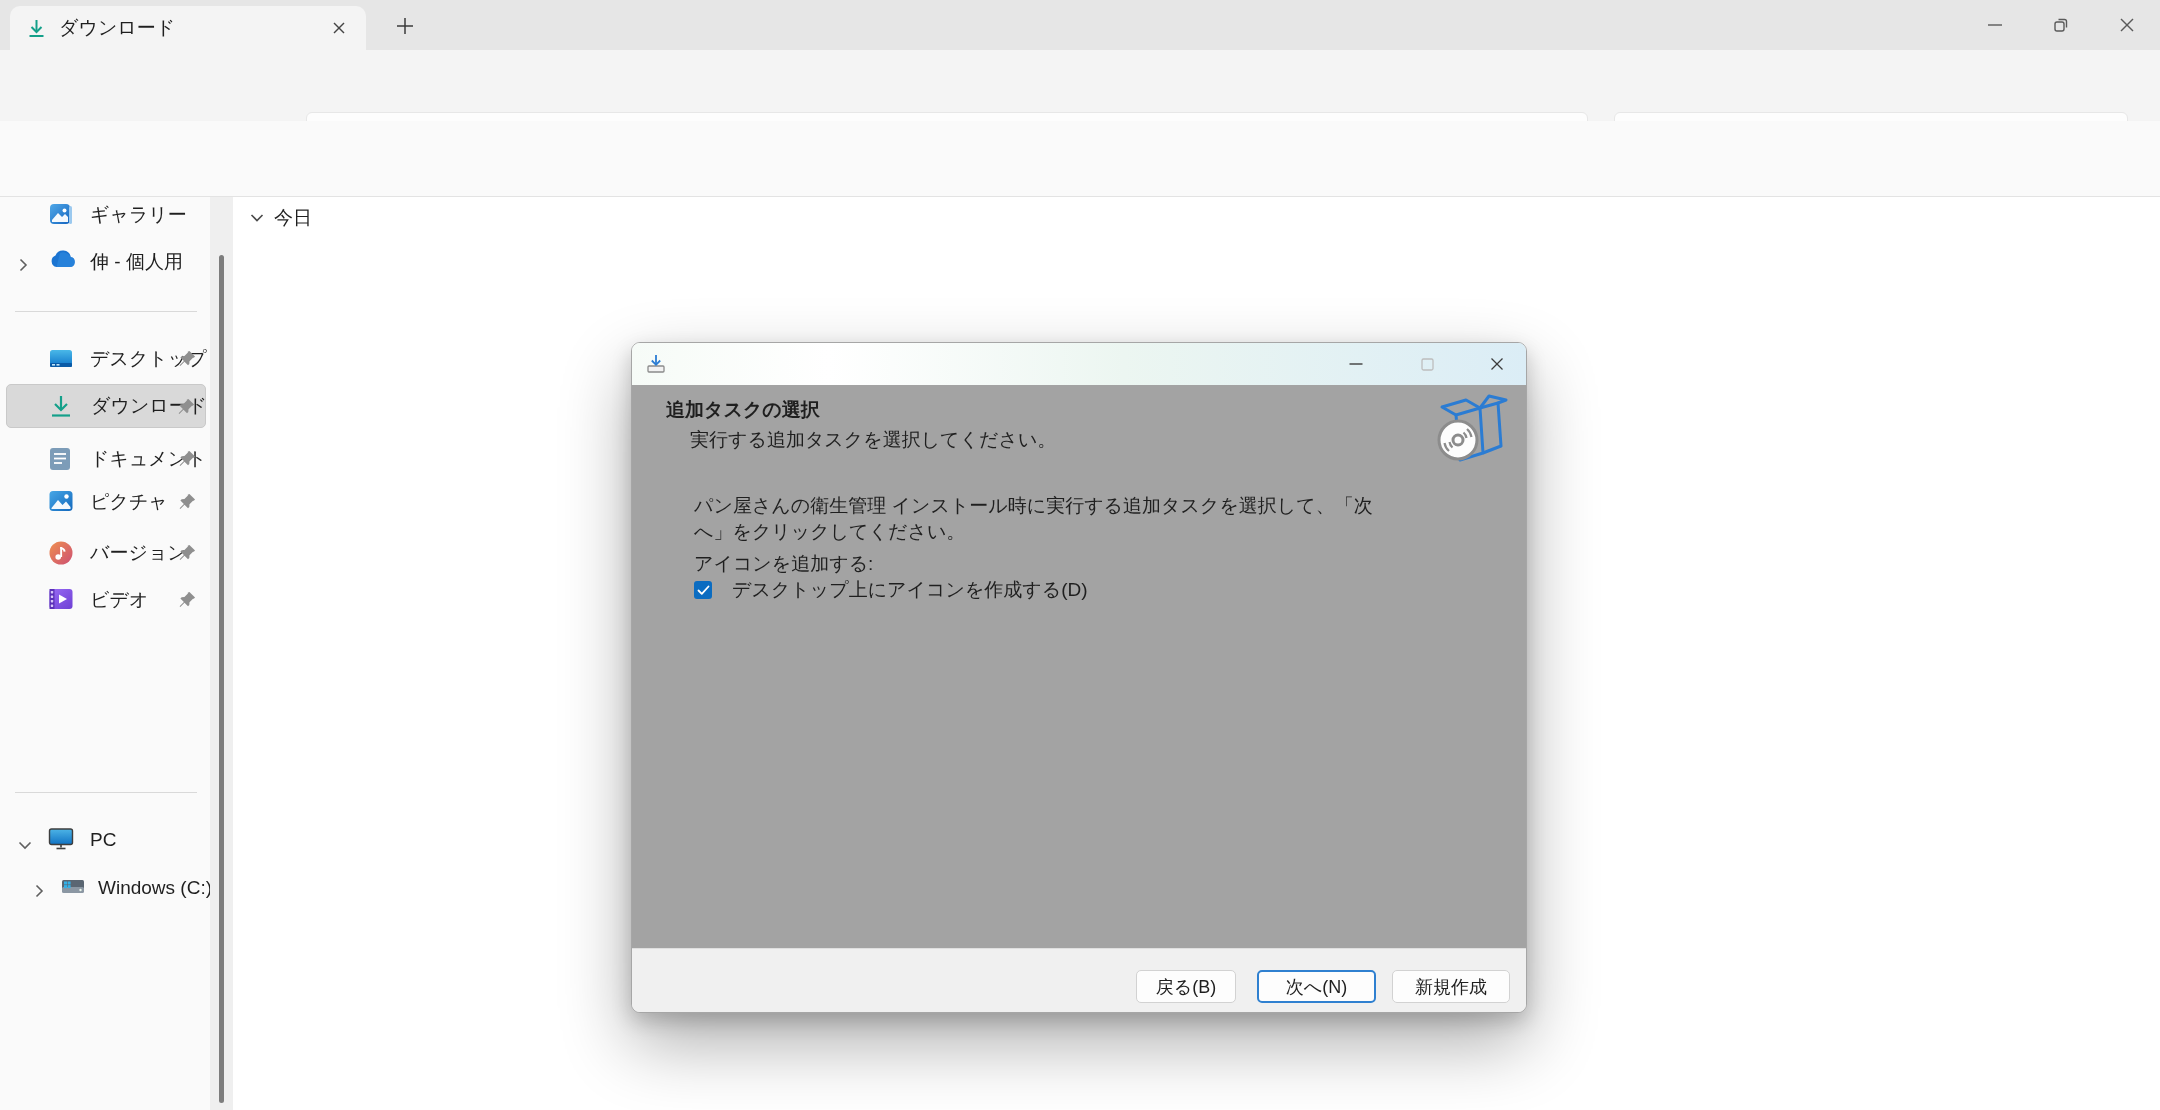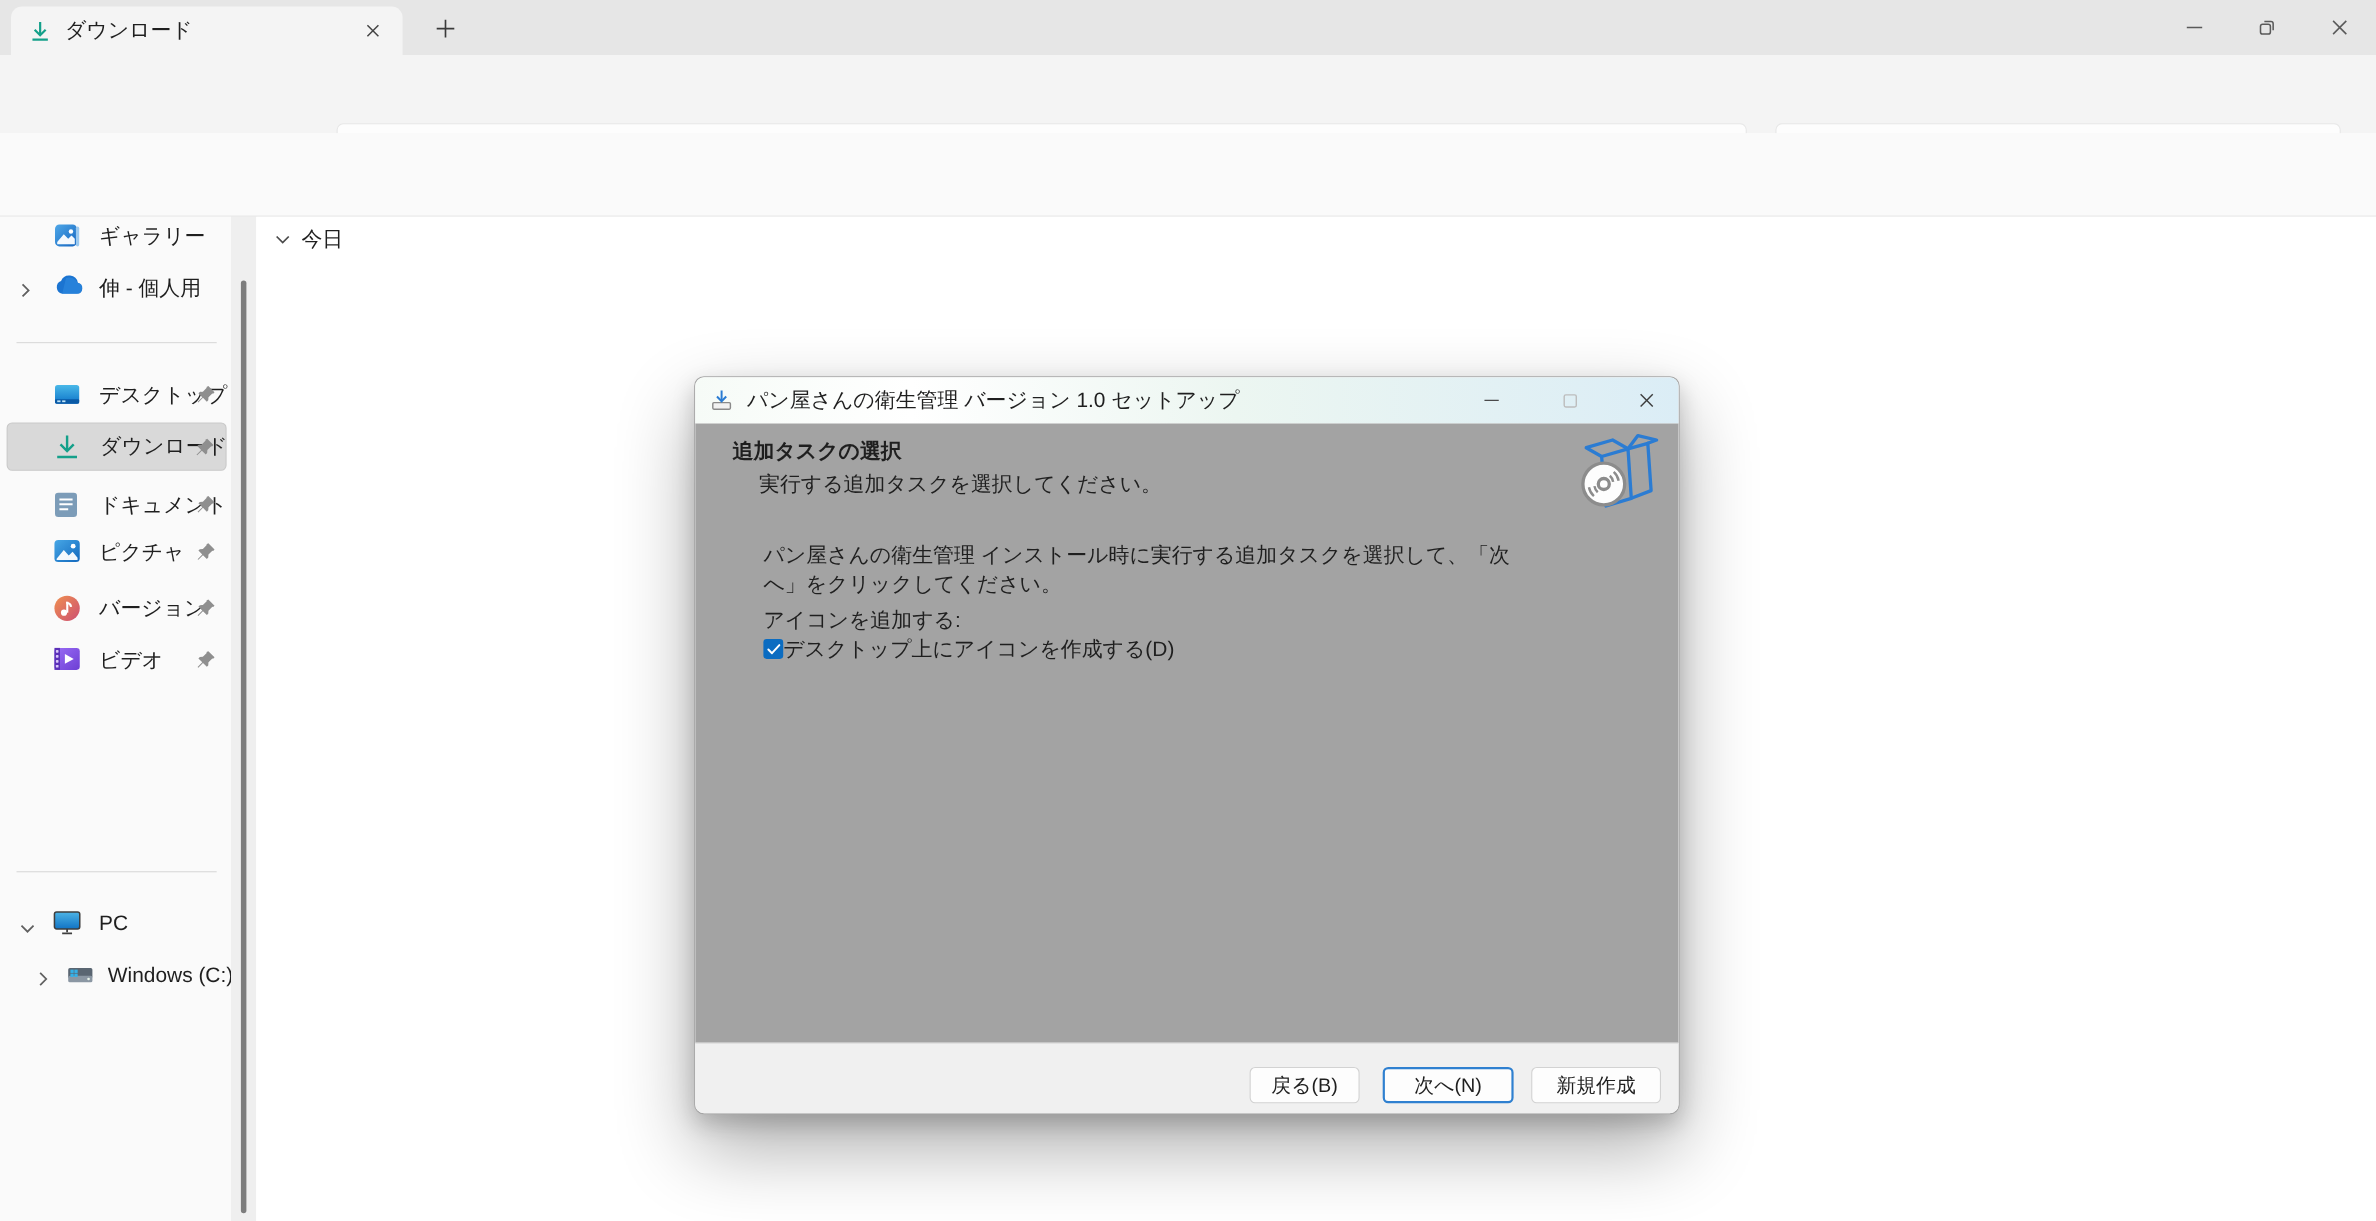--- a/index.html
+++ b/index.html
@@ -67,21 +67,21 @@
           display:flex;align-items:center;}
   .dlg-titlebar .dlg-ico{margin-left:13px;display:flex;}
   .dlg-titlebar .dlg-title{margin-left:12px;white-space:nowrap;}
   .dlg-ctrl{position:absolute;top:9px;width:24px;height:24px;display:flex;align-items:center;justify-content:center;}
   .dlg-body{position:absolute;left:0;top:42px;width:100%;height:563px;background:#a3a3a3;}
   .dlg-h1{position:absolute;left:34px;top:12px;font-weight:bold;}
   .dlg-sub{position:absolute;left:58px;top:42px;}
   .dlg-pkg{position:absolute;left:800px;top:8px;}
   .dlg-text{position:absolute;left:62px;top:108px;width:680px;line-height:1.35;}
   .dlg-group{position:absolute;left:62px;top:166px;}
-  .dlg-checkrow{position:absolute;left:62px;top:192px;display:flex;align-items:center;gap:0;}
+  .dlg-checkrow{position:absolute;left:62px;top:192px;display:flex;align-items:center;gap:20px;}
   .checkbox{width:18px;height:18px;background:var(--accent);border-radius:3px;display:flex;align-items:center;justify-content:center;}
   .dlg-footer{position:absolute;left:0;top:605px;width:100%;height:66px;background:#f0f0f0;border-top:1px solid #dfdfdf;}
   .dlg-btn{position:absolute;top:21px;height:33px;background:#fdfdfd;border:1px solid #d2d2d2;border-radius:5px;
            font:inherit;font-size:18px;color:var(--ink);display:flex;align-items:center;justify-content:center;}
   .dlg-btn.back{left:504px;width:100px;}
   .dlg-btn.next{left:625px;width:119px;border:2px solid #2f80d0;}
   .dlg-btn.cancel{left:760px;width:118px;}
 </style>
 </head>
 <body>
@@ -537,21 +537,20 @@
   <div class="dlg-titlebar">
     <span class="dlg-ico">
       <svg width="22" height="20" viewBox="0 0 22 20">
           <rect x="3" y="12" width="16" height="6" rx="1" fill="#f2f2f2" stroke="#8a8a8a" stroke-width="1.3"></rect>
           <g fill="none" style="stroke:var(--dialog-blue)" stroke-width="1.8">
             <path d="M11 1 v9.5"></path>
             <path d="M6.8 6.5 L11 10.8 L15.2 6.5"></path>
           </g>
         </svg>
     </span>
-    <span class="dlg-title">パン屋さんの衛生管理 バージョン 1.0 セットアップ</span>
     <div class="dlg-ctrl" style="left:712px">
       <svg width="16" height="16" viewBox="0 0 16 16">
           <path d="M1.5 8 h13" stroke="#4a4a4a" stroke-width="1.3"></path>
         </svg>
     </div>
     <div class="dlg-ctrl" style="left:783px">
       <svg width="15" height="15" viewBox="0 0 15 15" fill="none">
           <rect x="2" y="2" width="11" height="11" rx="1.5" stroke="#bdbdbd" stroke-width="1.3"></rect>
         </svg>
     </div>

